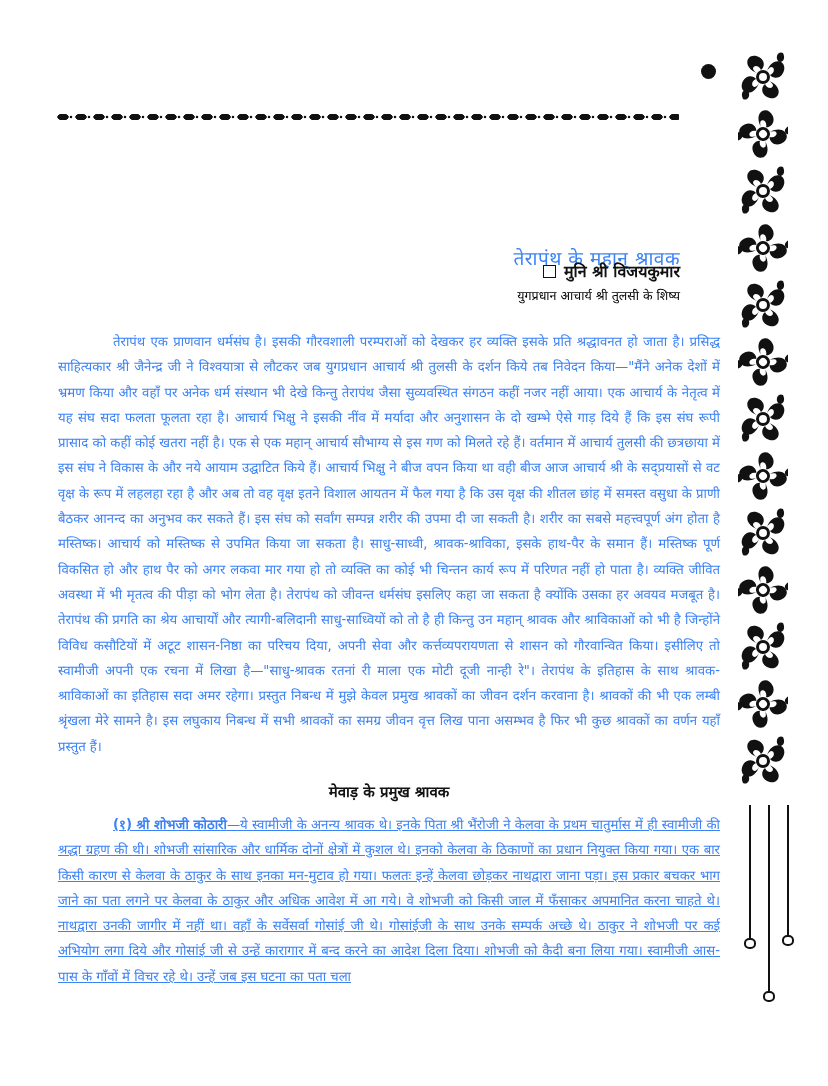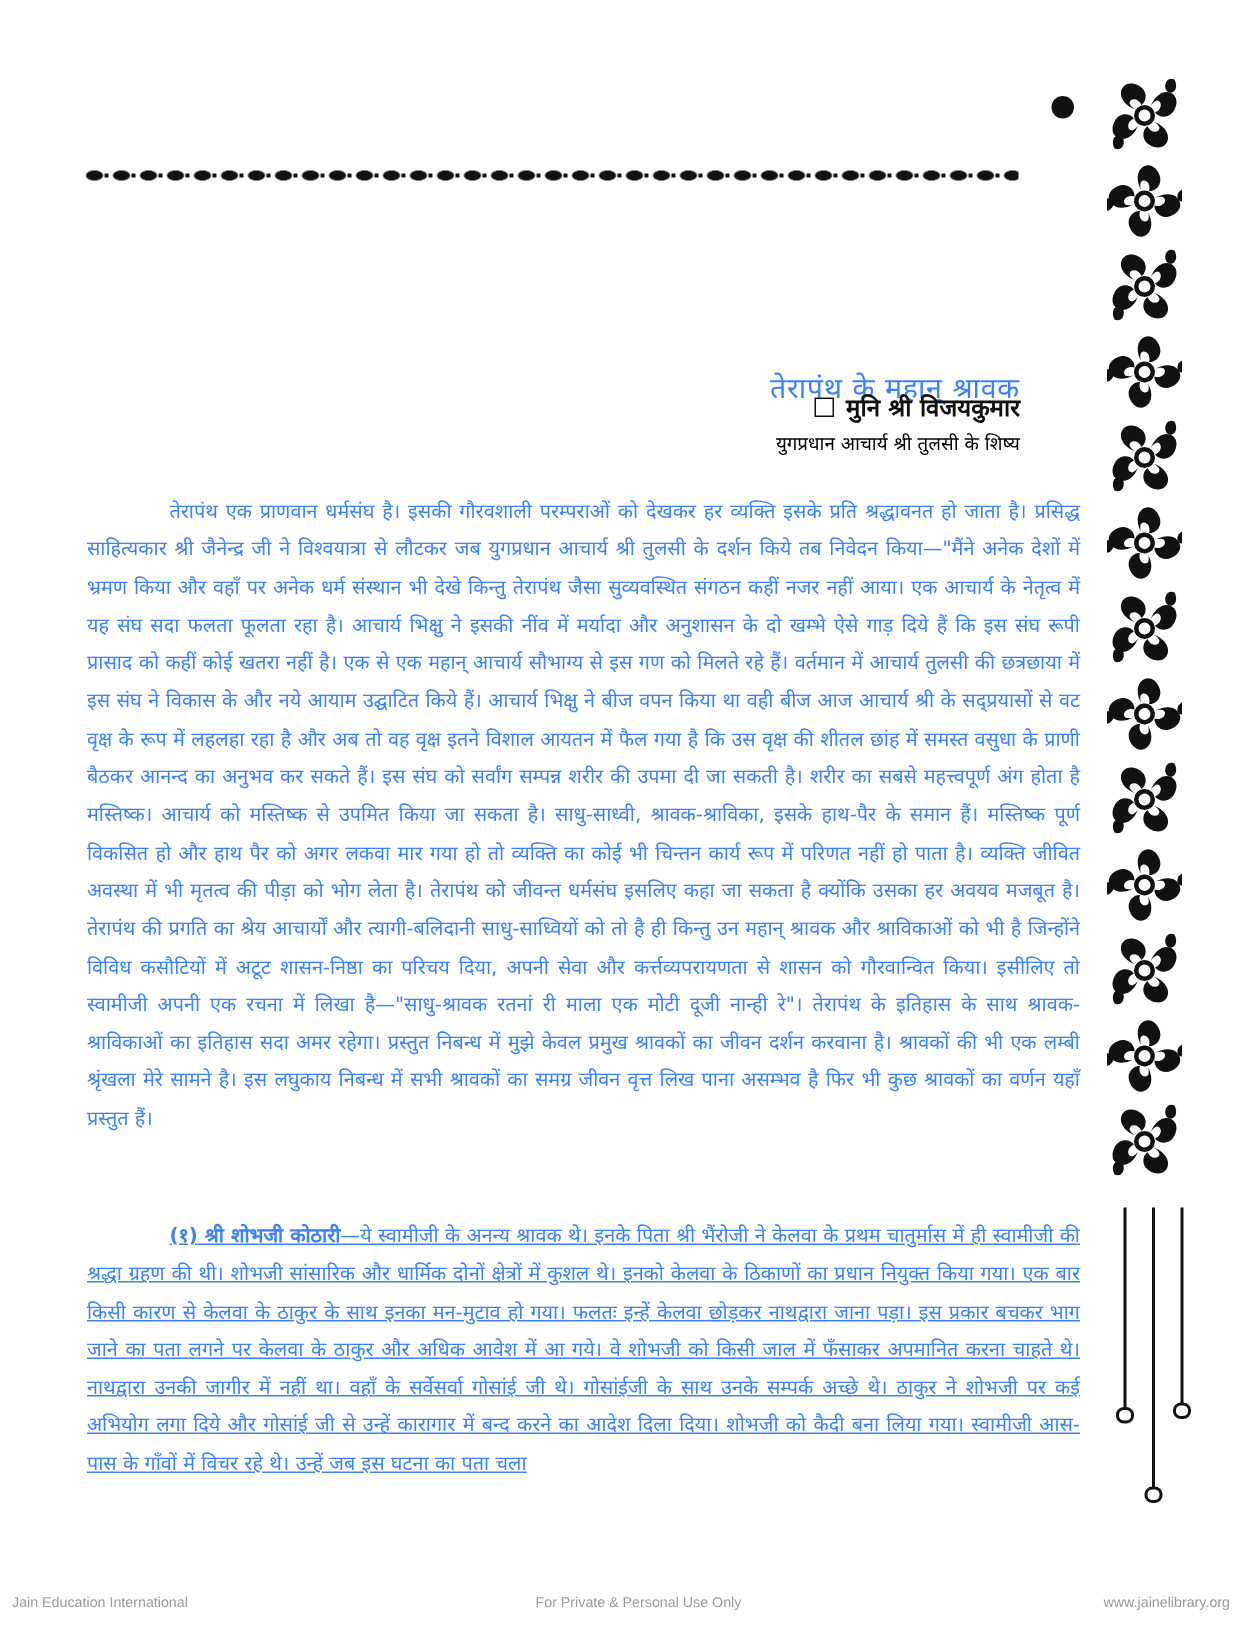--- a/index.html
+++ b/index.html
@@ -238,21 +238,17 @@
   </div>
 
   <div class="title">तेरापंथ के महान् श्रावक</div>
   <div class="author">
     <span class="author-box"></span><span>मुनि श्री विजयकुमार</span>
   </div>
   <div class="subtitle">युगप्रधान आचार्य श्री तुलसी के शिष्य</div>
 
   <p class="body-text para1" style="margin:0;">तेरापंथ एक प्राणवान धर्मसंघ है। इसकी गौरवशाली परम्पराओं को देखकर हर व्यक्ति इसके प्रति श्रद्धावनत हो जाता है। प्रसिद्ध साहित्यकार श्री जैनेन्द्र जी ने विश्वयात्रा से लौटकर जब युगप्रधान आचार्य श्री तुलसी के दर्शन किये तब निवेदन किया—"मैंने अनेक देशों में भ्रमण किया और वहाँ पर अनेक धर्म संस्थान भी देखे किन्तु तेरापंथ जैसा सुव्यवस्थित संगठन कहीं नजर नहीं आया। एक आचार्य के नेतृत्व में यह संघ सदा फलता फूलता रहा है। आचार्य भिक्षु ने इसकी नींव में मर्यादा और अनुशासन के दो खम्भे ऐसे गाड़ दिये हैं कि इस संघ रूपी प्रासाद को कहीं कोई खतरा नहीं है। एक से एक महान् आचार्य सौभाग्य से इस गण को मिलते रहे हैं। वर्तमान में आचार्य तुलसी की छत्रछाया में इस संघ ने विकास के और नये आयाम उद्घाटित किये हैं। आचार्य भिक्षु ने बीज वपन किया था वही बीज आज आचार्य श्री के सद्प्रयासों से वट वृक्ष के रूप में लहलहा रहा है और अब तो वह वृक्ष इतने विशाल आयतन में फैल गया है कि उस वृक्ष की शीतल छांह में समस्त वसुधा के प्राणी बैठकर आनन्द का अनुभव कर सकते हैं। इस संघ को सर्वांग सम्पन्न शरीर की उपमा दी जा सकती है। शरीर का सबसे महत्त्वपूर्ण अंग होता है मस्तिष्क। आचार्य को मस्तिष्क से उपमित किया जा सकता है। साधु-साध्वी, श्रावक-श्राविका, इसके हाथ-पैर के समान हैं। मस्तिष्क पूर्ण विकसित हो और हाथ पैर को अगर लकवा मार गया हो तो व्यक्ति का कोई भी चिन्तन कार्य रूप में परिणत नहीं हो पाता है। व्यक्ति जीवित अवस्था में भी मृतत्व की पीड़ा को भोग लेता है। तेरापंथ को जीवन्त धर्मसंघ इसलिए कहा जा सकता है क्योंकि उसका हर अवयव मजबूत है। तेरापंथ की प्रगति का श्रेय आचार्यों और त्यागी-बलिदानी साधु-साध्वियों को तो है ही किन्तु उन महान् श्रावक और श्राविकाओं को भी है जिन्होंने विविध कसौटियों में अटूट शासन-निष्ठा का परिचय दिया, अपनी सेवा और कर्त्तव्यपरायणता से शासन को गौरवान्वित किया। इसीलिए तो स्वामीजी अपनी एक रचना में लिखा है—"साधु-श्रावक रतनां री माला एक मोटी दूजी नान्ही रे"। तेरापंथ के इतिहास के साथ श्रावक-श्राविकाओं का इतिहास सदा अमर रहेगा। प्रस्तुत निबन्ध में मुझे केवल प्रमुख श्रावकों का जीवन दर्शन करवाना है। श्रावकों की भी एक लम्बी श्रृंखला मेरे सामने है। इस लघुकाय निबन्ध में सभी श्रावकों का समग्र जीवन वृत्त लिख पाना असम्भव है फिर भी कुछ श्रावकों का वर्णन यहाँ प्रस्तुत हैं।</p>
 
+  <div class="section-heading">मेवाड़ के प्रमुख श्रावक</div>
 
   <p class="body-text para2" style="margin:0;"><b>(१) श्री शोभजी कोठारी</b><span>—ये स्वामीजी के अनन्य श्रावक थे। इनके पिता श्री भैंरोजी ने केलवा के प्रथम चातुर्मास में ही स्वामीजी की श्रद्धा ग्रहण की थी। शोभजी सांसारिक और धार्मिक दोनों क्षेत्रों में कुशल थे। इनको केलवा के ठिकाणों का प्रधान नियुक्त किया गया। एक बार किसी कारण से केलवा के ठाकुर के साथ इनका मन-मुटाव हो गया। फलतः इन्हें केलवा छोड़कर नाथद्वारा जाना पड़ा। इस प्रकार बचकर भाग जाने का पता लगने पर केलवा के ठाकुर और अधिक आवेश में आ गये। वे शोभजी को किसी जाल में फँसाकर अपमानित करना चाहते थे। नाथद्वारा उनकी जागीर में नहीं था। वहाँ के सर्वेसर्वा गोसांई जी थे। गोसांईजी के साथ उनके सम्पर्क अच्छे थे। ठाकुर ने शोभजी पर कई अभियोग लगा दिये और गोसांई जी से उन्हें कारागार में बन्द करने का आदेश दिला दिया। शोभजी को कैदी बना लिया गया। स्वामीजी आस-पास के गाँवों में विचर रहे थे। उन्हें जब इस घटना का पता चला</span></p>
 
-  <div class="footer">
-    <span class="f-left">Jain Education International</span>
-    <span class="f-mid">For Private &amp; Personal Use Only</span>
-    <span class="f-right">www.jainelibrary.org</span>
-  </div>
 </div>
 
 </body></html>

